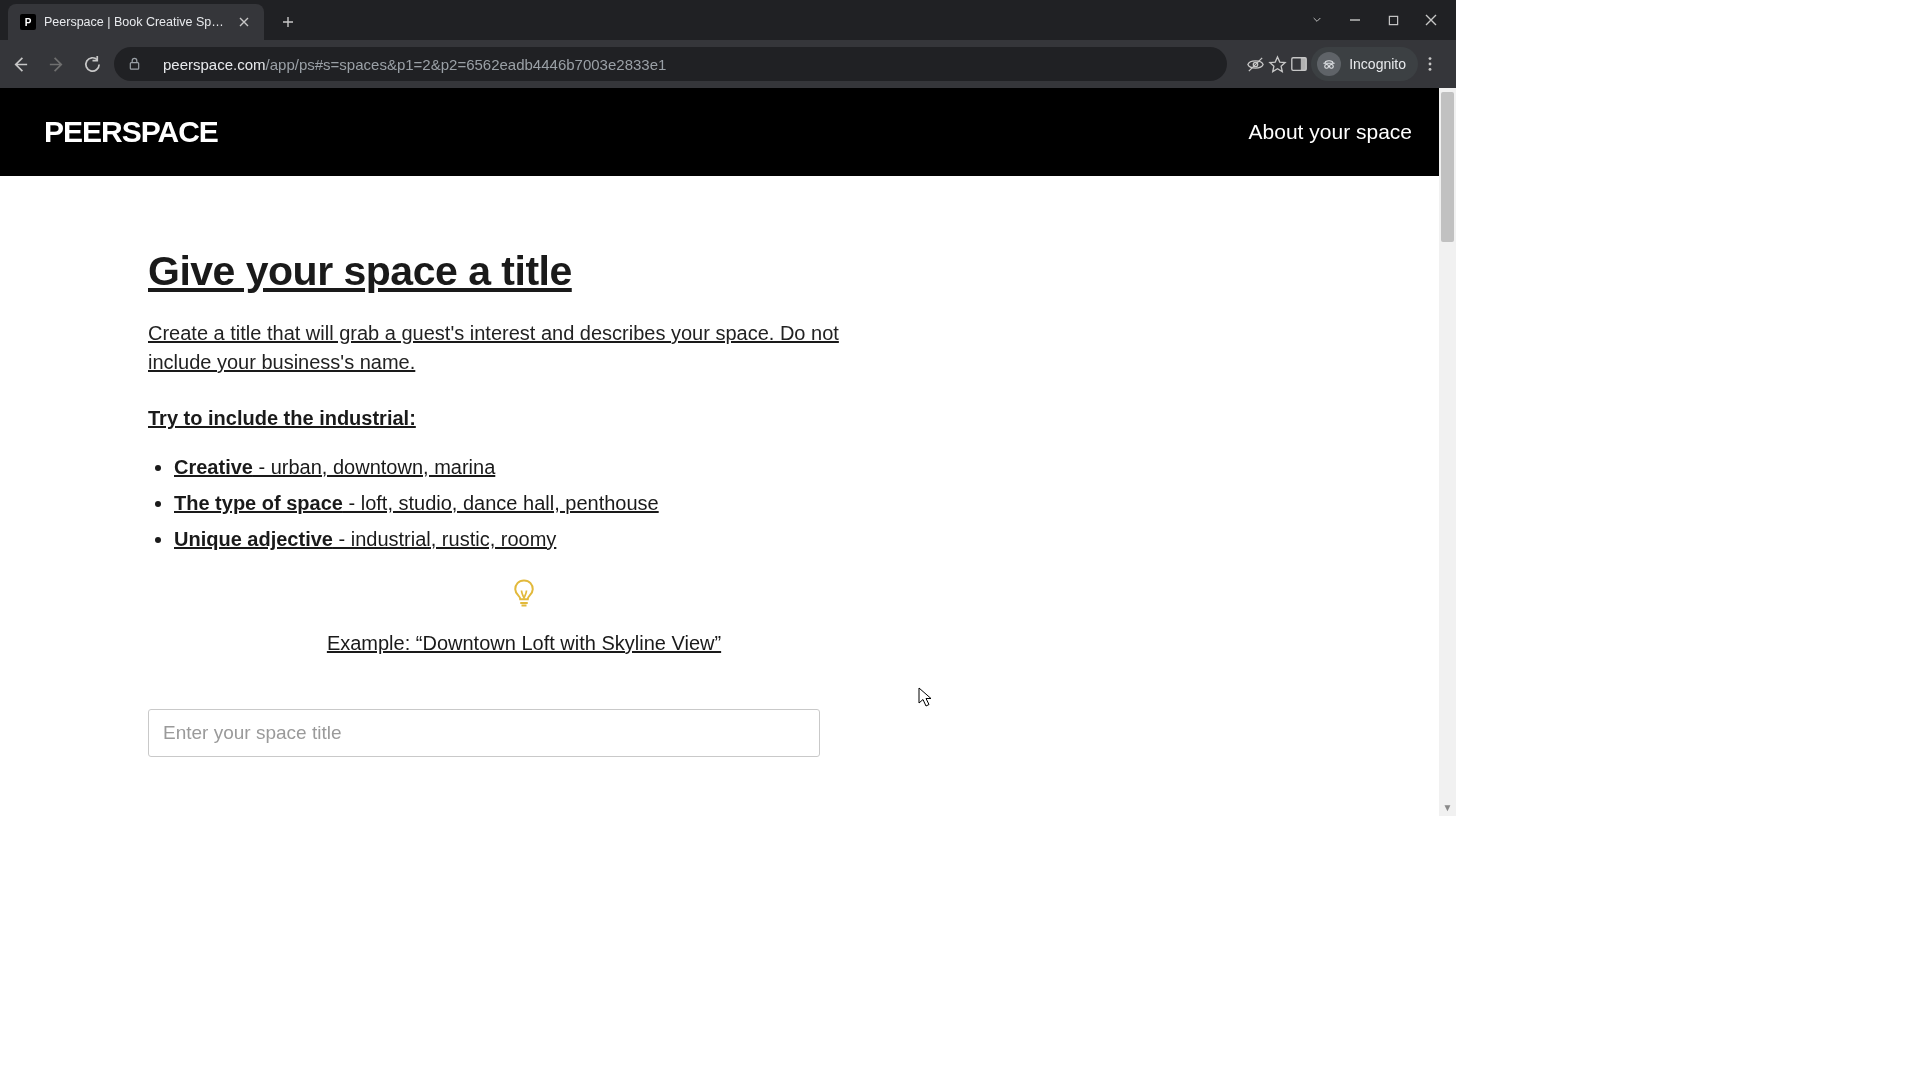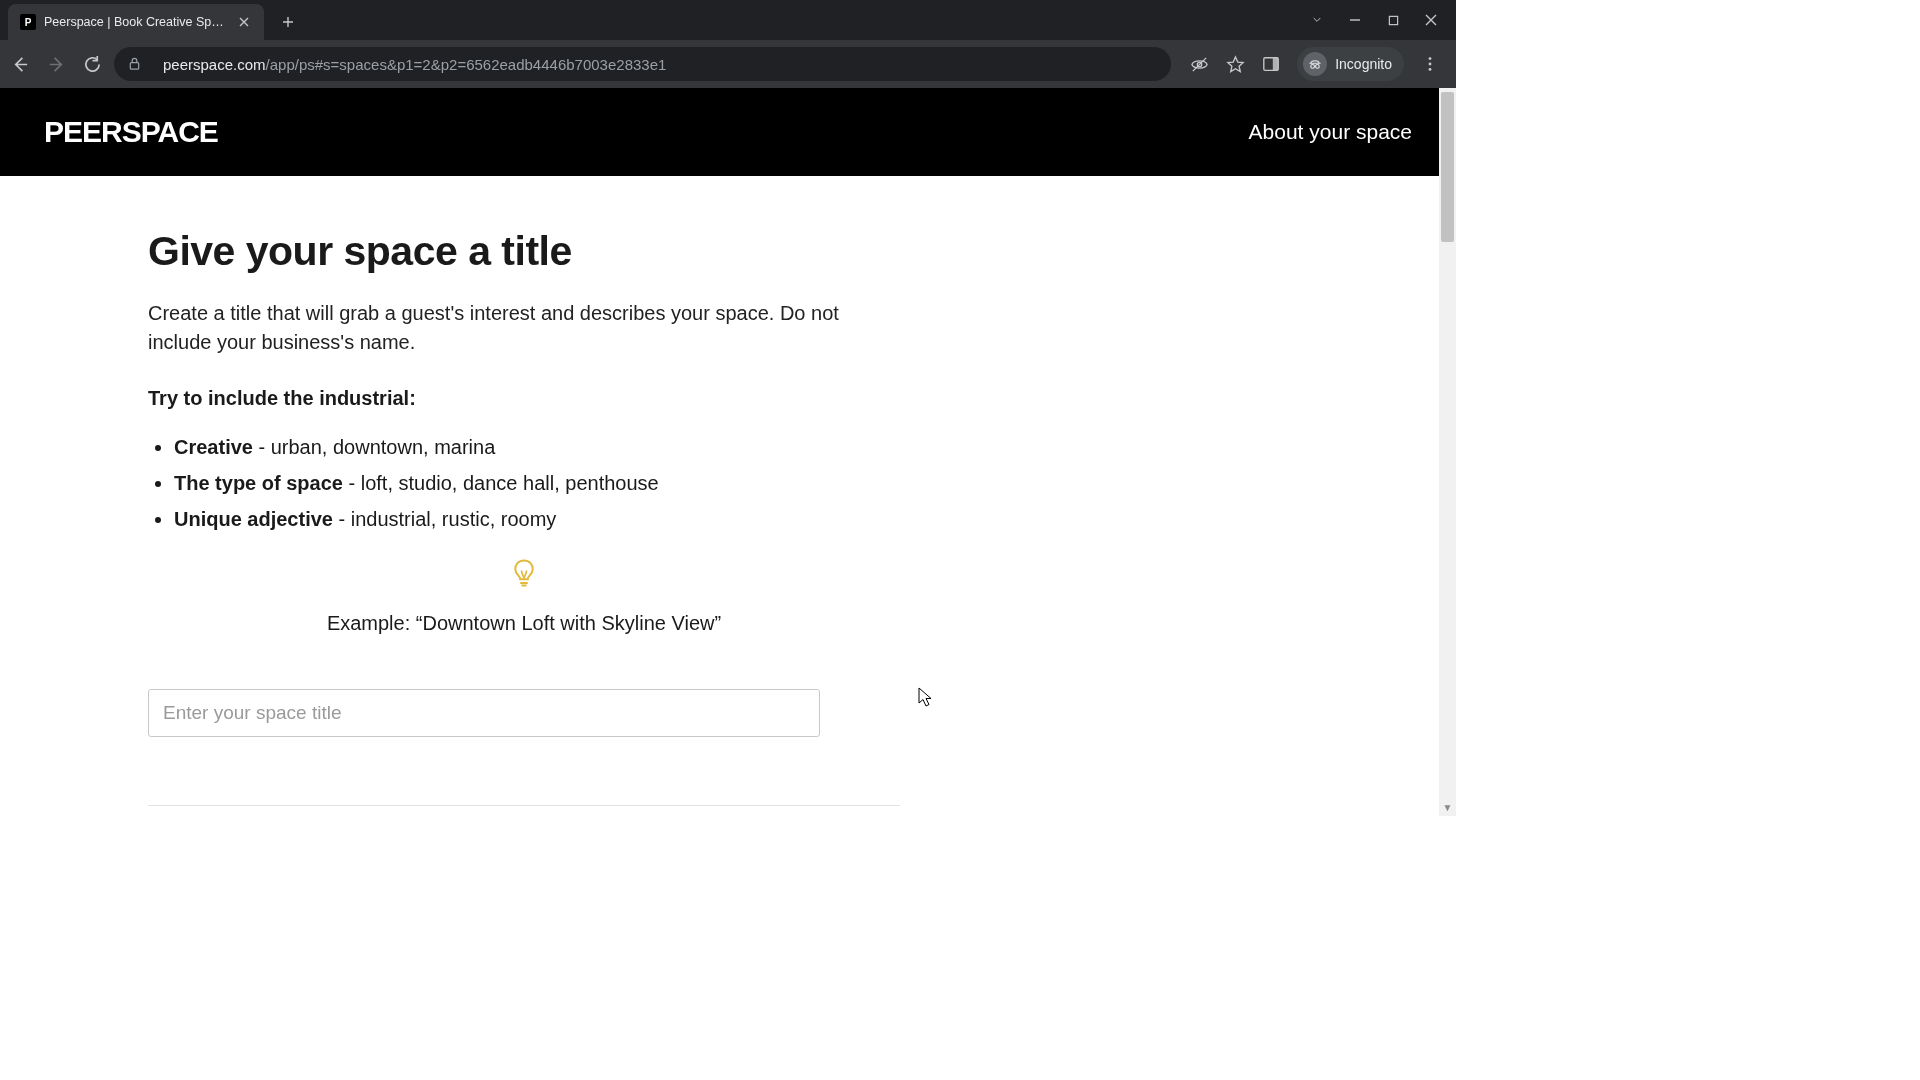--- a/index.html
+++ b/index.html
@@ -84,21 +84,21 @@
     border-radius: 20px;
     height: 34px;
     display: flex;
     align-items: center;
     padding: 0 14px;
     color: #9aa0a6;
     font-size: 15px;
     gap: 10px;
   }
   .url-box .domain { color: #e8eaed; margin-left: 12px; }
-  .right-icons { display:flex; align-items:center; gap:16px; color:#c7c7c7; padding: 0 6px; }
+  .right-icons { display:flex; align-items:center; gap:2px; color:#c7c7c7; padding: 0 6px; }
   .right-icons .ricon { width:20px; height:20px; display:flex; align-items:center; justify-content:center; cursor:pointer; }
   .incognito-pill {
     display:flex; align-items:center; gap:8px;
     background:#3c4043; color:#e8eaed;
     border-radius: 18px; padding: 5px 12px 5px 6px;
     font-size: 14px;
   }
   .incognito-pill .spy {
     width:24px;height:24px;border-radius:50%;background:#5f6368;
     display:flex;align-items:center;justify-content:center;color:#e8eaed;
@@ -125,25 +125,26 @@
     font-family: Arial Black, Arial, sans-serif;
   }
   .header-right {
     margin-left: auto;
     color: #fff;
     font-size: 21px;
     font-weight: 400;
   }
 
   .content {
-    padding: 52px 0 0 148px;
+    padding: 72px 0 0 148px;
     width: 900px;
     color: #1a1a1a;
     height: calc(100% - 82px);
     overflow-y: auto;
+    text-decoration: underline;
   }
   .content::-webkit-scrollbar { width: 0; }
 
   h1.title {
     font-size: 41px;
     font-weight: 800;
     letter-spacing: -0.5px;
     margin-bottom: 24px;
   }
   .subtitle {

